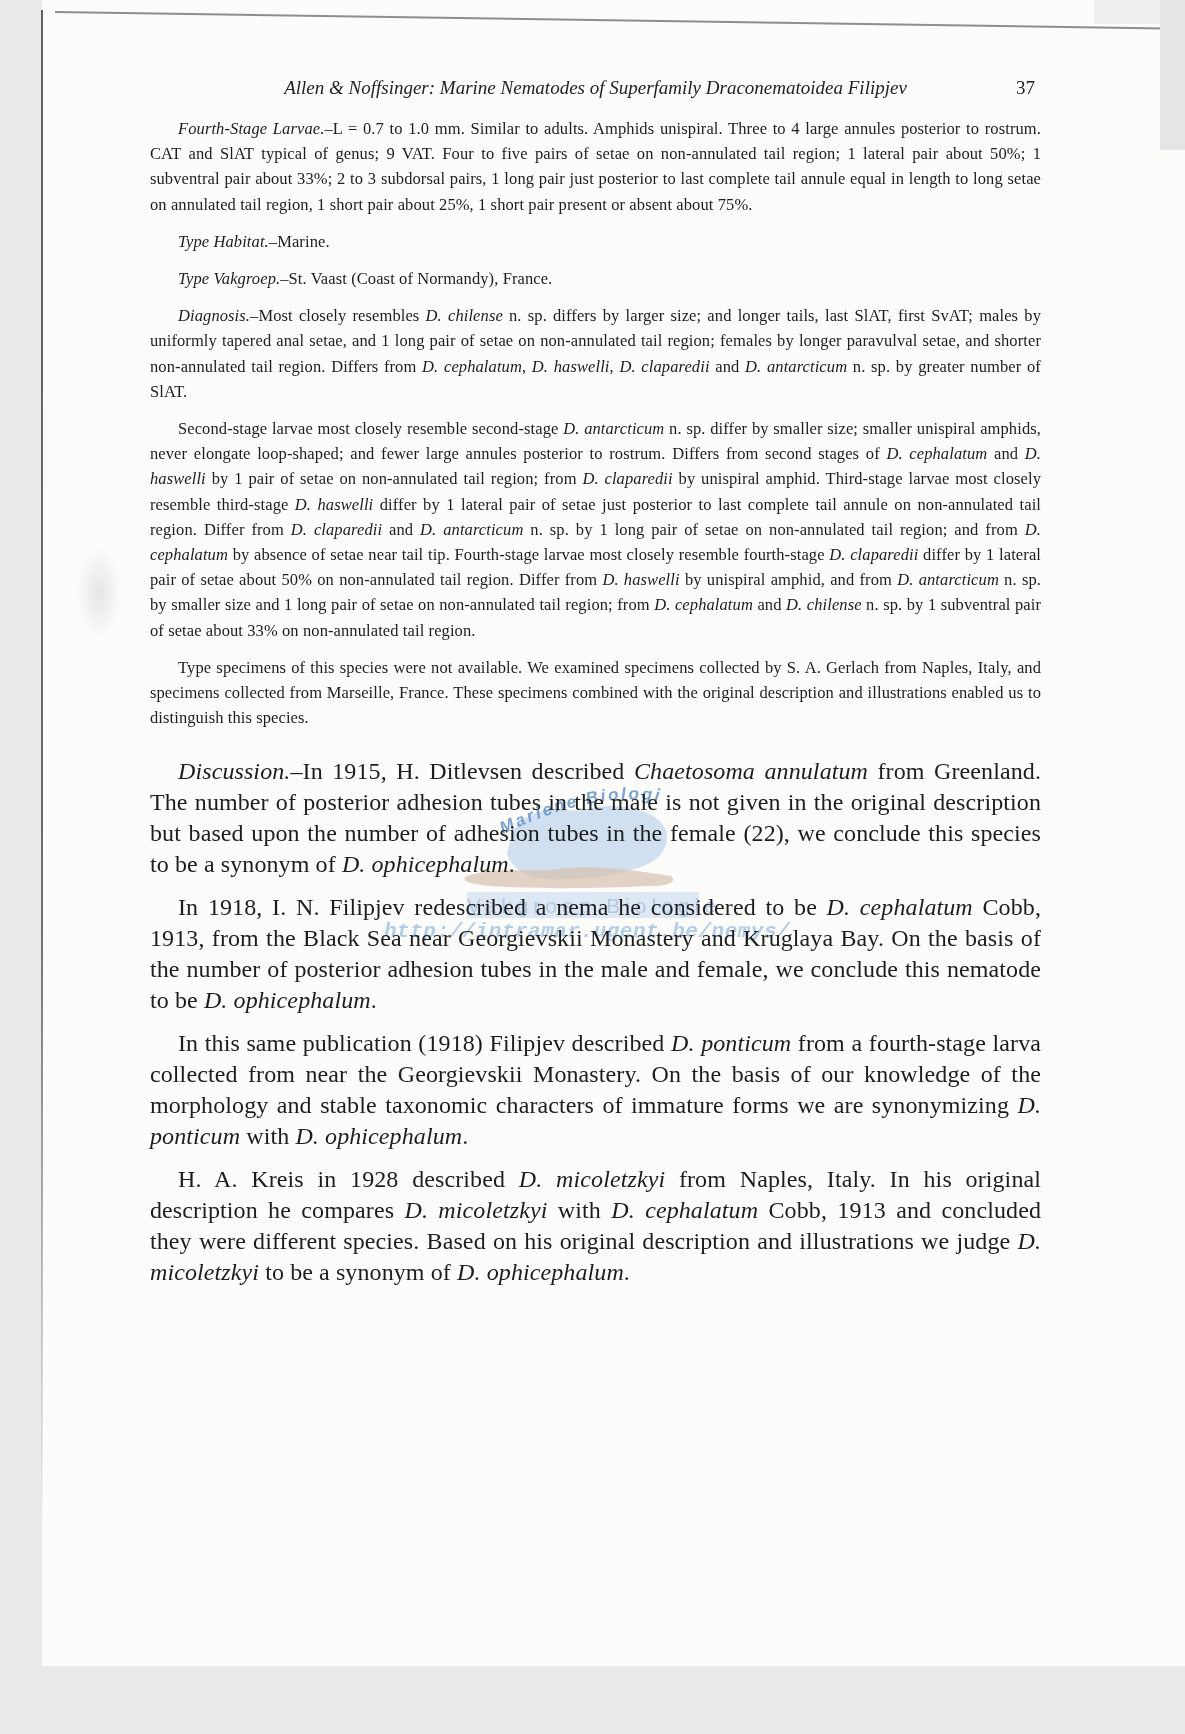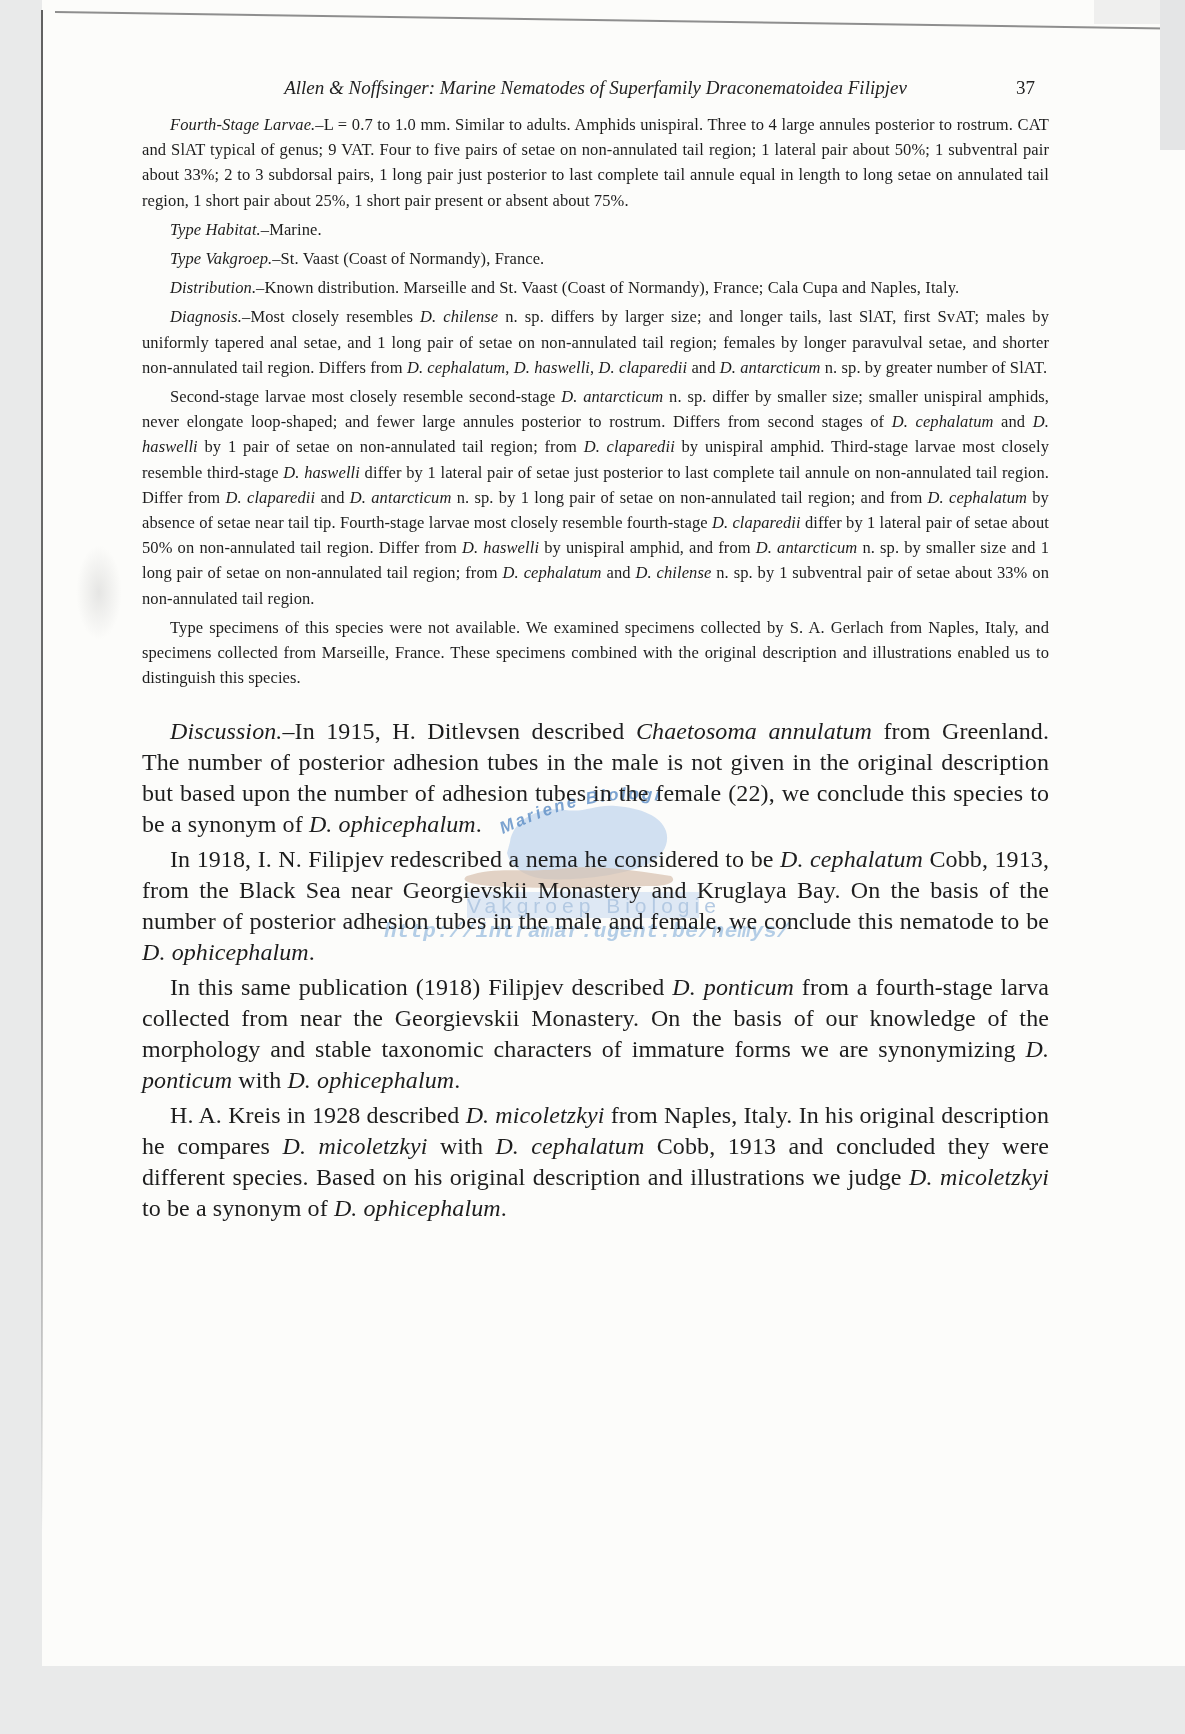--- a/index.html
+++ b/index.html
@@ -39,21 +39,21 @@
   .running-head{
     position:relative;height:28px;margin-bottom:8px;
     font-style:italic;font-size:19px;line-height:24px;text-align:center;color:#222;
   }
   .running-head .pageno{
     position:absolute;right:18px;top:0;font-style:normal;font-size:19px;
   }
   .sect{ text-align:justify; }
   .sect-desc{ font-size:16.5px;line-height:25.2px;letter-spacing:.1px; }
   .sect-disc{ font-size:24px;line-height:31px;margin-top:26px;letter-spacing:.1px; }
-  .sect p{ margin:4px;text-indent:28px; }
+  .sect p{ margin:12px;text-indent:28px; }
   
   .watermark{ position:absolute;left:0;top:0;z-index:1; }
   .wm-svg{ position:absolute;left:455px;top:780px; }
   .wm-band{
     position:absolute;left:467px;top:892px;width:232px;height:26px;
     background:#dae6f3;opacity:.9;
   }
   .wm-org{
     position:absolute;left:467px;top:894px;width:232px;text-align:center;
     font-family:"Liberation Sans", sans-serif;font-size:21px;letter-spacing:5px;
@@ -99,21 +99,20 @@
 
     <div class="running-head">
       <span>Allen &amp; Noffsinger: Marine Nematodes of Superfamily Draconematoidea Filipjev</span>
       <span class="pageno">37</span>
     </div>
 
     <div class="sect sect-desc">
       <p><i>Fourth-Stage Larvae.</i>–L = 0.7 to 1.0 mm. Similar to adults. Amphids unispiral. Three to 4 large annules posterior to rostrum. CAT and SlAT typical of genus; 9 VAT. Four to five pairs of setae on non-annulated tail region; 1 lateral pair about 50%; 1 subventral pair about 33%; 2 to 3 subdorsal pairs, 1 long pair just posterior to last complete tail annule equal in length to long setae on annulated tail region, 1 short pair about 25%, 1 short pair present or absent about 75%.</p>
       <p><i>Type Habitat.</i>–Marine.</p>
       <p><i>Type Vakgroep.</i>–St. Vaast (Coast of Normandy), France.</p>
-      <p><i>Distribution.</i>–Known distribution. Marseille and St. Vaast (Coast of Normandy), France; Cala Cupa and Naples, Italy.</p>
       <p><i>Diagnosis.</i>–Most closely resembles <i>D. chilense</i> n. sp. differs by larger size; and longer tails, last SlAT, first SvAT; males by uniformly tapered anal setae, and 1 long pair of setae on non-annulated tail region; females by longer paravulval setae, and shorter non-annulated tail region. Differs from <i>D. cephalatum</i>, <i>D. haswelli</i>, <i>D. claparedii</i> and <i>D. antarcticum</i> n. sp. by greater number of SlAT.</p>
       <p>Second-stage larvae most closely resemble second-stage <i>D. antarcticum</i> n. sp. differ by smaller size; smaller unispiral amphids, never elongate loop-shaped; and fewer large annules posterior to rostrum. Differs from second stages of <i>D. cephalatum</i> and <i>D. haswelli</i> by 1 pair of setae on non-annulated tail region; from <i>D. claparedii</i> by unispiral amphid. Third-stage larvae most closely resemble third-stage <i>D. haswelli</i> differ by 1 lateral pair of setae just posterior to last complete tail annule on non-annulated tail region. Differ from <i>D. claparedii</i> and <i>D. antarcticum</i> n. sp. by 1 long pair of setae on non-annulated tail region; and from <i>D. cephalatum</i> by absence of setae near tail tip. Fourth-stage larvae most closely resemble fourth-stage <i>D. claparedii</i> differ by 1 lateral pair of setae about 50% on non-annulated tail region. Differ from <i>D. haswelli</i> by unispiral amphid, and from <i>D. antarcticum</i> n. sp. by smaller size and 1 long pair of setae on non-annulated tail region; from <i>D. cephalatum</i> and <i>D. chilense</i> n. sp. by 1 subventral pair of setae about 33% on non-annulated tail region.</p>
       <p>Type specimens of this species were not available. We examined specimens collected by S. A. Gerlach from Naples, Italy, and specimens collected from Marseille, France. These specimens combined with the original description and illustrations enabled us to distinguish this species.</p>
     </div>
 
     <div class="sect sect-disc">
       <p><i>Discussion.</i>–In 1915, H. Ditlevsen described <i>Chaetosoma annulatum</i> from Greenland. The number of posterior adhesion tubes in the male is not given in the original description but based upon the number of adhesion tubes in the female (22), we conclude this species to be a synonym of <i>D. ophicephalum</i>.</p>
       <p>In 1918, I. N. Filipjev redescribed a nema he considered to be <i>D. cephalatum</i> Cobb, 1913, from the Black Sea near Georgievskii Monastery and Kruglaya Bay. On the basis of the number of posterior adhesion tubes in the male and female, we conclude this nematode to be <i>D. ophicephalum</i>.</p>
       <p>In this same publication (1918) Filipjev described <i>D. ponticum</i> from a fourth-stage larva collected from near the Georgievskii Monastery. On the basis of our knowledge of the morphology and stable taxonomic characters of immature forms we are synonymizing <i>D. ponticum</i> with <i>D. ophicephalum</i>.</p>
       <p>H. A. Kreis in 1928 described <i>D. micoletzkyi</i> from Naples, Italy. In his original description he compares <i>D. micoletzkyi</i> with <i>D. cephalatum</i> Cobb, 1913 and concluded they were different species. Based on his original description and illustrations we judge <i>D. micoletzkyi</i> to be a synonym of <i>D. ophicephalum</i>.</p>

